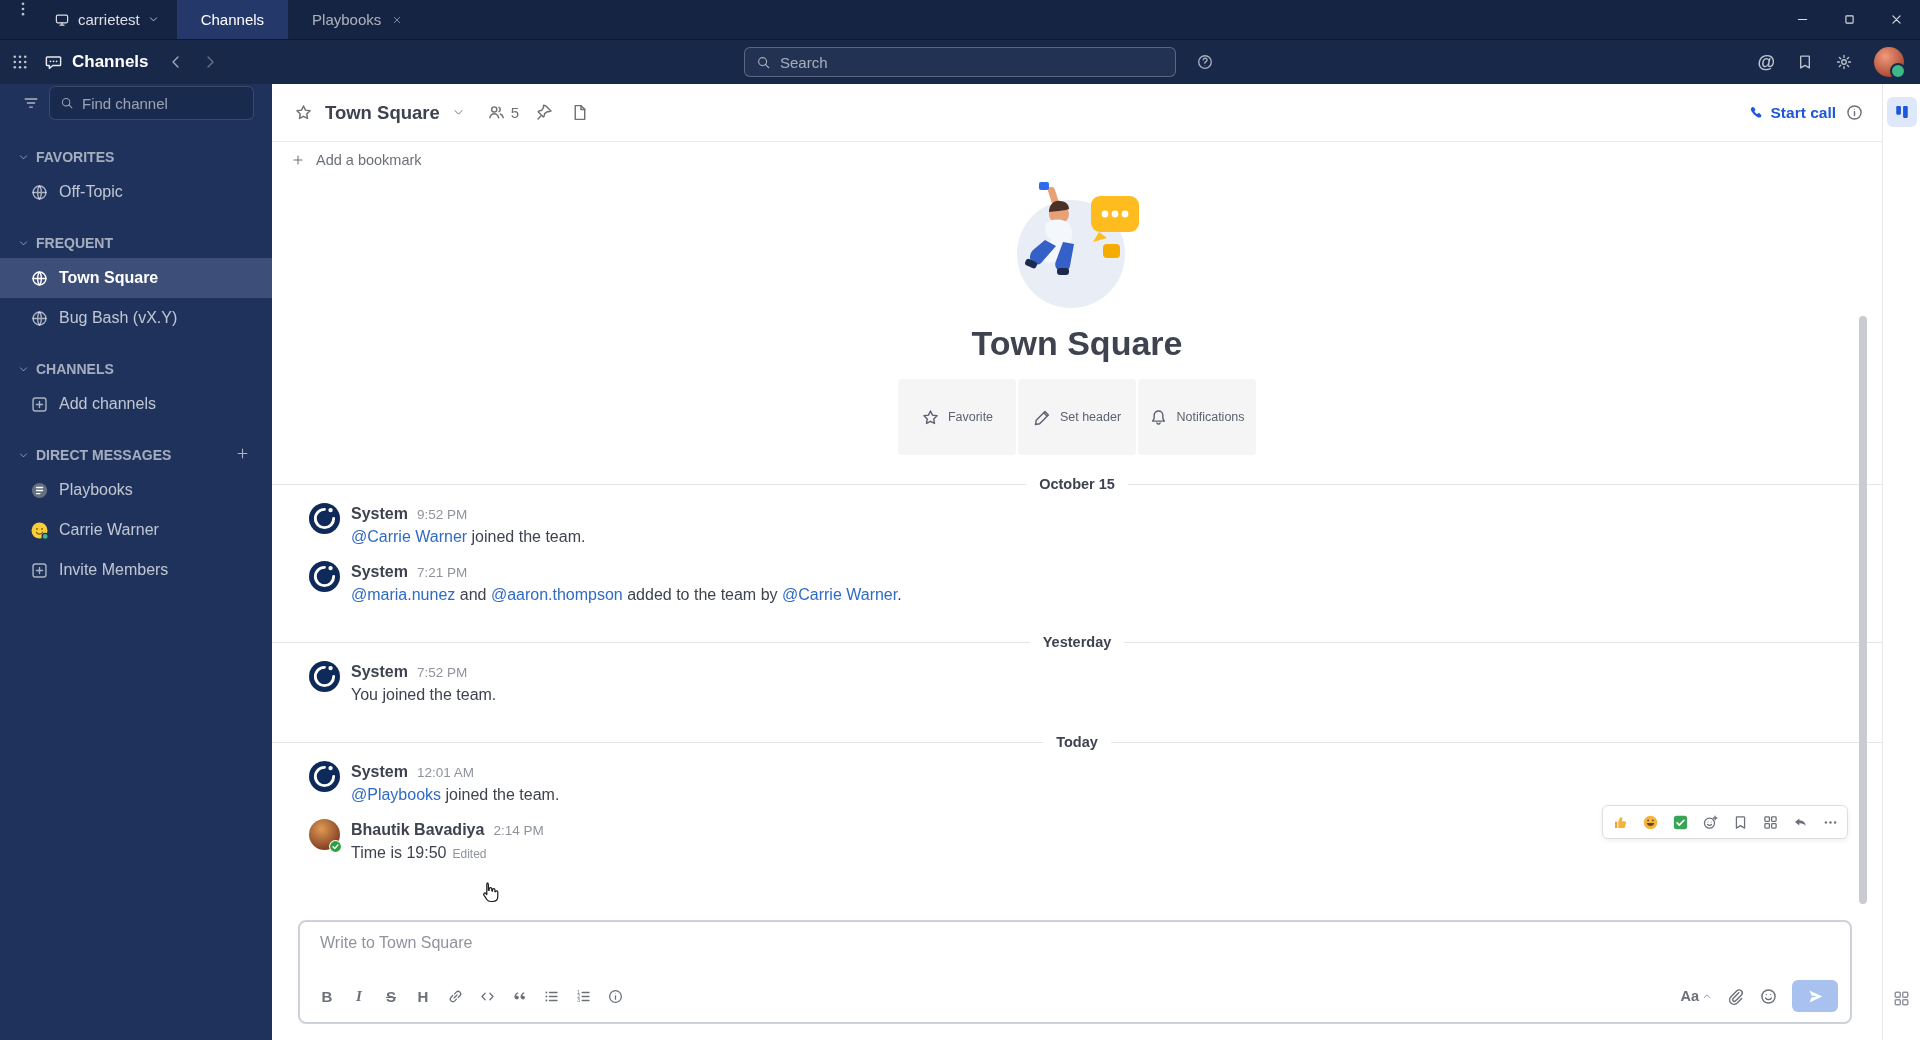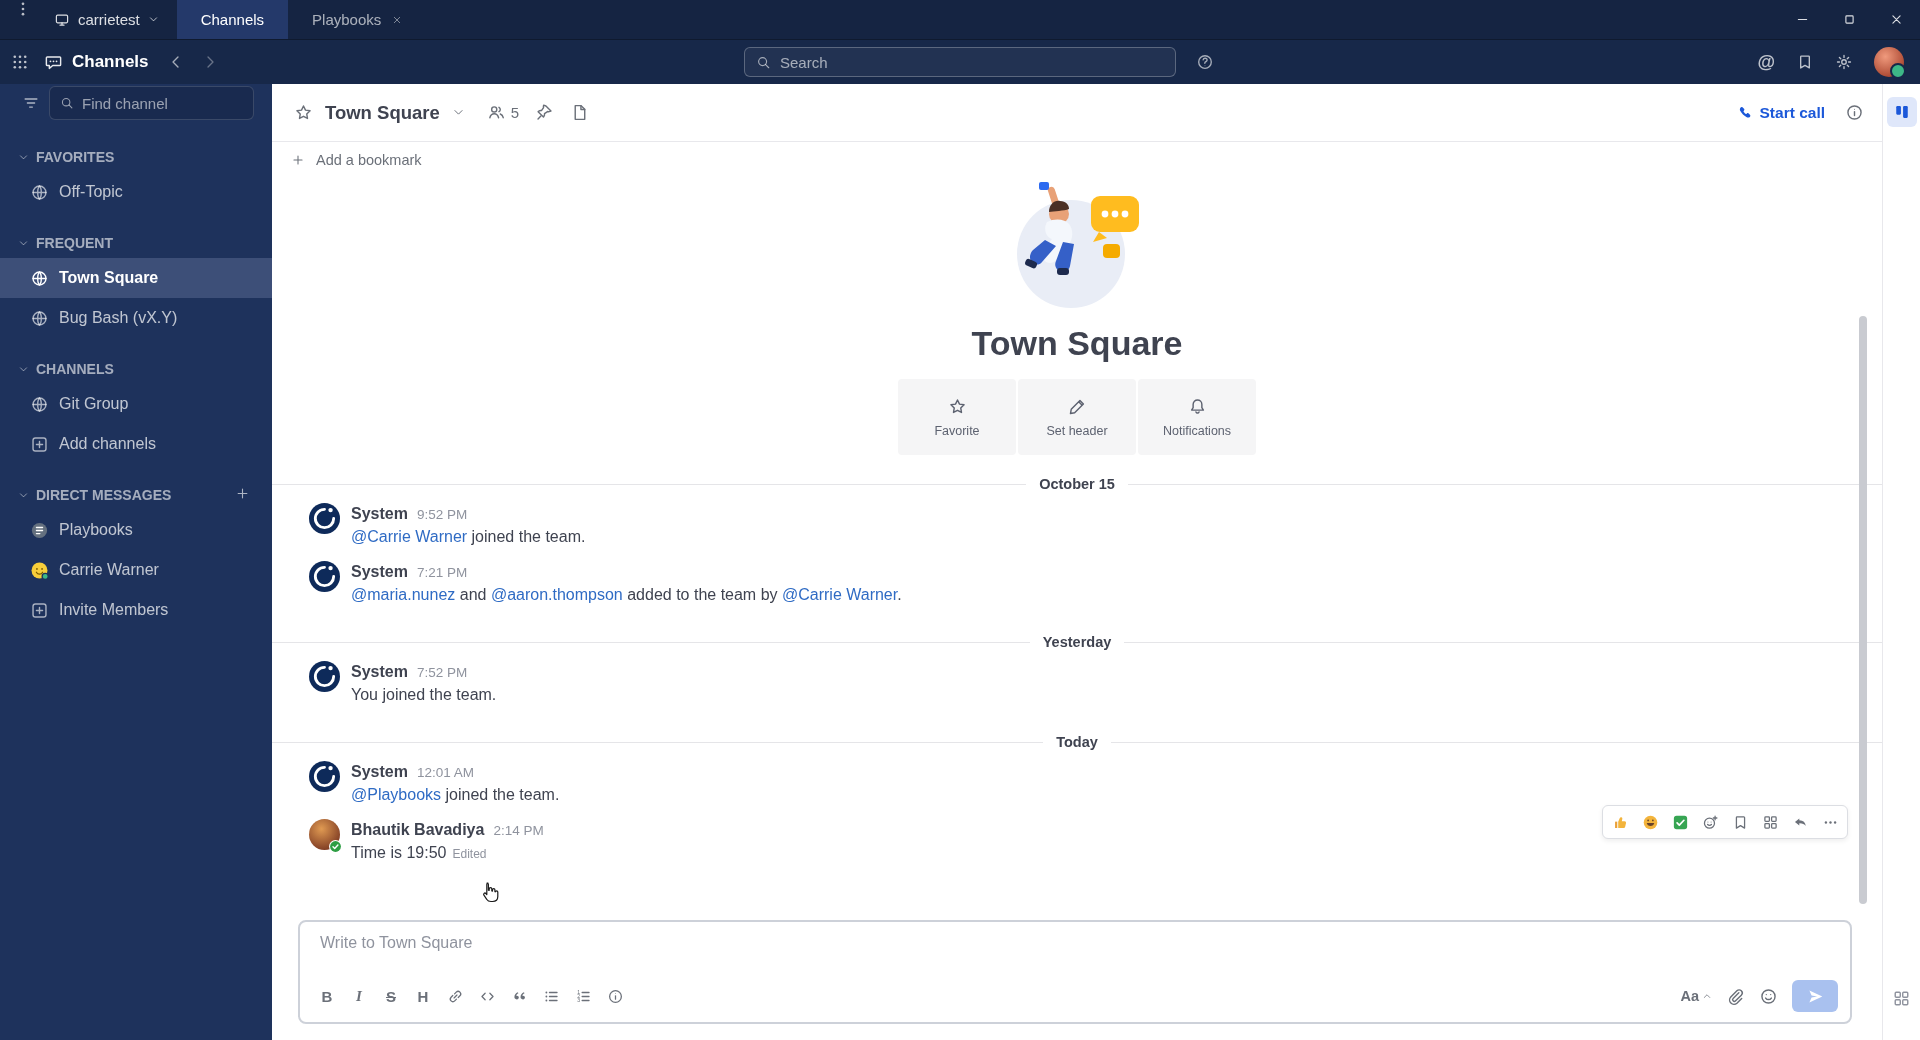--- a/index.html
+++ b/index.html
@@ -65,34 +65,34 @@
 .ch-item.active .icon{color:#fff}
 
 
 .main{flex:1;display:flex;flex-direction:column;background:#fff;min-width:0;position:relative}
 .ch-header{height:58px;border-bottom:1px solid #e8e8ec;display:flex;align-items:center;padding:0 18px 0 22px;gap:10px;color:#6b7079;flex:none}
 .ch-header .icon{width:19px;height:19px}
 .ch-name{font-size:18.5px;font-weight:700;color:#3f4350;margin:0 2px}
 .ch-header .chev{width:13px;height:13px}
 .ch-tools{display:flex;align-items:center;gap:16px;margin-left:12px}
 .members{display:flex;align-items:center;gap:5px;font-size:15px}
-.ch-right{margin-left:auto;display:flex;align-items:center;gap:20px}
+.ch-right{margin-left:auto;display:flex;align-items:center;gap:9px}
 .start-call{display:flex;align-items:center;gap:7px;color:#1c58d9;font-weight:600;font-size:15.5px}
 .start-call .icon{width:16px;height:16px}
 .bookmark-bar{height:36px;display:flex;align-items:center;gap:11px;padding:0 19px;color:#6b7079;font-size:14.5px;flex:none}
 .bookmark-bar .icon{width:14px;height:14px}
 
 .messages{flex:1;overflow:hidden;position:relative}
 .intro{text-align:center;padding-top:4px}
 .intro-illustration{width:156px;height:128px;margin:0 auto}
 .intro-illustration svg{width:100%;height:100%}
 .intro-title{font-size:34px;font-weight:700;color:#3f4350;margin-top:14px}
 .intro-desc{font-size:15.5px;line-height:1.6;color:#3f4350;max-width:640px;margin:10px auto 0}
 .intro-actions{display:flex;justify-content:center;gap:2px;margin-top:16px}
-.tile{width:118px;height:76px;background:#f5f5f6;border-radius:4px;display:flex;flex-direction:column;align-items:center;justify-content:center;gap:8px;color:#5d6270;font-size:12.5px}
+.tile{width:118px;height:76px;background:#f5f5f6;border-radius:4px;display:flex;align-items:center;justify-content:center;gap:8px;color:#5d6270;font-size:12.5px}
 .tile .icon{width:19px;height:19px}
 
 .date-divider{display:flex;align-items:center;margin-top:16px;height:26px}
 .date-divider .dl{flex:1;height:1px;background:#e5e5e8}
 .date-label{padding:0 13px;font-size:14.5px;font-weight:600;color:#3f4350}
 
 .post{display:flex;gap:11px;padding:6px 24px 6px 37px;position:relative}
 .avatar{width:31px;height:31px;border-radius:50%;flex:none;position:relative}
 .avatar.sys svg{width:100%;height:100%;display:block}
 .avatar.bhautik{background:radial-gradient(circle at 40% 32%,#e09a52,#7e3b23 78%)}
@@ -388,31 +388,20 @@
           </div>
           <div class="cat-row">
             <span class="icon" style="width: 11px; height: 11px;">
               <svg viewBox="0 0 20 20">
                 <g stroke="currentColor" fill="none" stroke-width="1.5" stroke-linecap="round" stroke-linejoin="round">
                   <path d="M4.5 7l5.5 5.5L15.5 7"></path>
                 </g>
               </svg>
             </span>
             <span>CHANNELS</span>
-          </div>
-          <div class="ch-item">
-            <span class="icon" style="width: 19px; height: 19px;">
-              <svg viewBox="0 0 20 20">
-                <g stroke="currentColor" fill="none" stroke-width="1.5" stroke-linecap="round" stroke-linejoin="round">
-                  <circle cx="10" cy="10" r="6.8"></circle>
-                  <path d="M3.2 10h13.6M10 3.2c2.5 2.3 2.5 11.3 0 13.6M10 3.2c-2.5 2.3-2.5 11.3 0 13.6"></path>
-                </g>
-              </svg>
-            </span>
-            <span>Git Group</span>
           </div>
           <div class="ch-item">
             <span class="icon" style="width: 19px; height: 19px;">
               <svg viewBox="0 0 20 20">
                 <g stroke="currentColor" fill="none" stroke-width="1.5" stroke-linecap="round" stroke-linejoin="round">
                   <rect x="3.2" y="3.2" width="13.6" height="13.6" rx="2.4"></rect>
                   <path d="M10 6.8v6.4M6.8 10h6.4"></path>
                 </g>
               </svg>
             </span>

